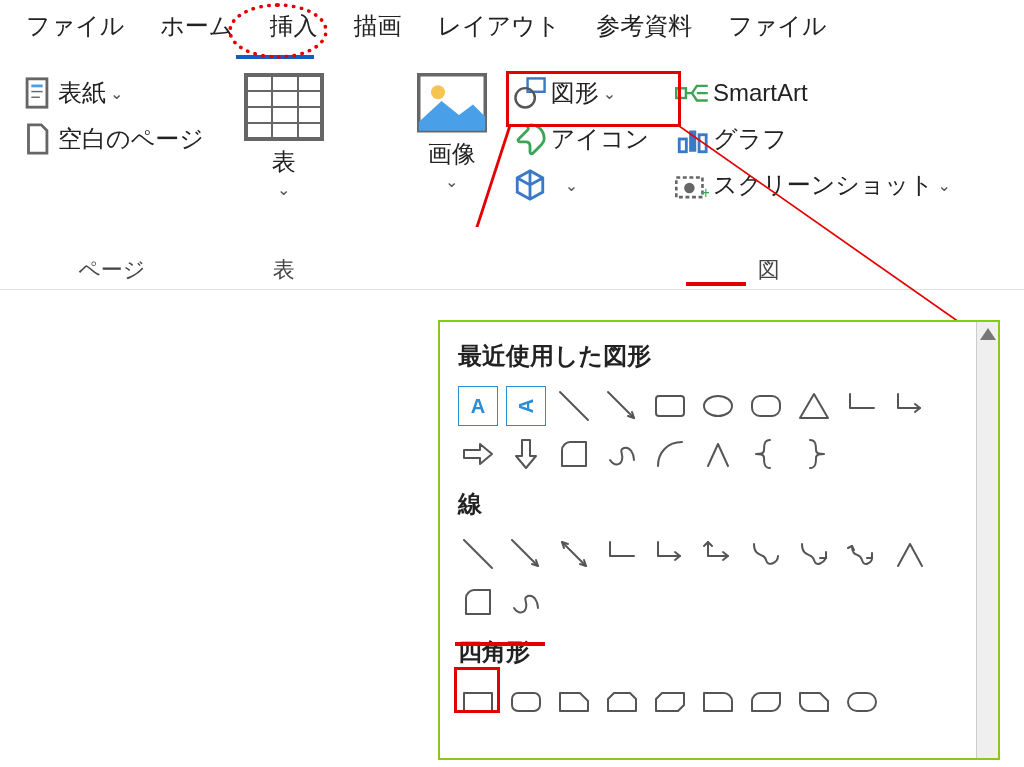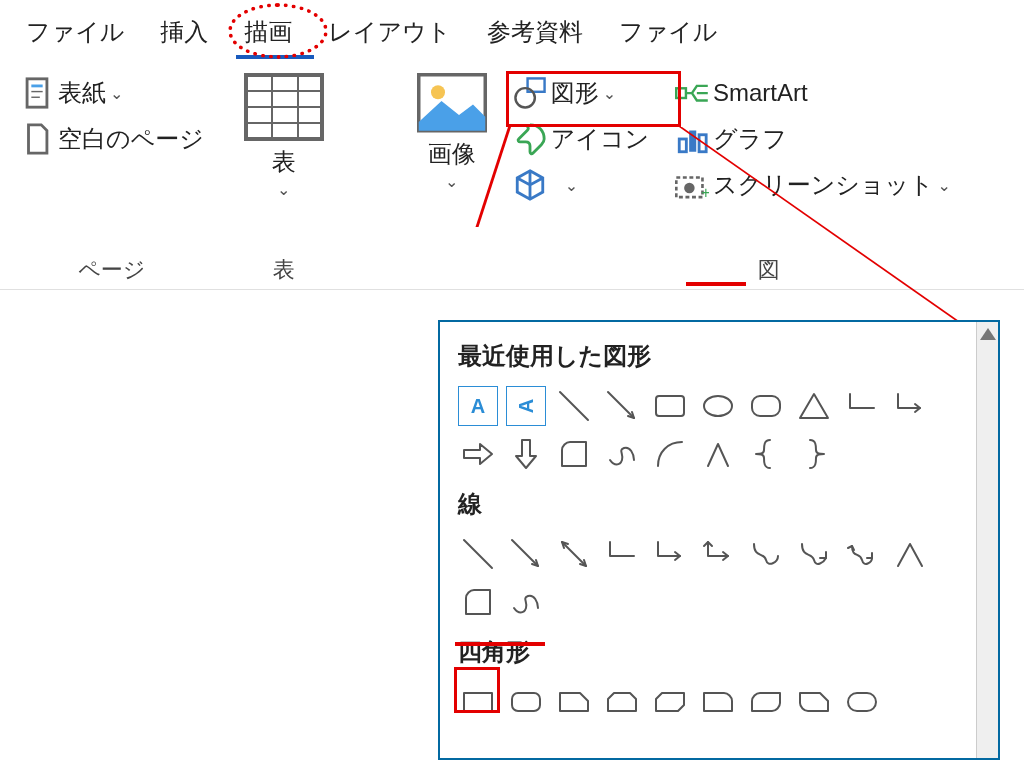--- a/index.html
+++ b/index.html
@@ -1,19 +1,19 @@
 <!DOCTYPE html>
 <html><head>
 <meta charset="utf-8">
 <style>
 * { box-sizing: border-box; margin: 0; padding: 0; font-family: "Yu Gothic UI", "Meiryo", sans-serif; }
 body { background: #fff; color: #222; width: 1024px; height: 767px; overflow: hidden; }
 
 
-#tabs { display: flex; align-items: center; height: 64px; padding: 0 8px; font-size: 24px; }
+#tabs { display: flex; height: 64px; padding: 0 8px; font-size: 24px; }
 .tab { padding: 10px 18px; cursor: pointer; white-space: nowrap; }
 .tab.active { position: relative; }
 #active-underline { position:absolute; left:236px; top:55px; width:78px; height:4px; background:#185abd; }
 #circle-highlight {
   position: absolute; left: 228px; top: 3px; width: 100px; height: 56px;
   border: 4px dotted #e30000; border-radius: 50%; pointer-events: none;
 }
 
 
 #ribbon { display: flex; height: 226px; border-bottom: 1px solid #e0e0e0; }
@@ -33,21 +33,21 @@
 
 #zu-underline { position:absolute; left:686px; top:282px; width:60px; height:4px; background:#e30000; pointer-events:none;}
 
 .leader { position:absolute; background:#e30000; pointer-events:none;}
 #leader-l { left:508px; top:127px; width:3px; height:100px; transform:skewX(-18deg); transform-origin:top;}
 #leader-r { left:679px; top:127px; width:3px; height:195px; transform:skewX(55deg); transform-origin:top;}
 
 
 #dropdown {
   position:absolute; left:438px; top:320px; width:562px; height:440px;
-  border:2px solid #0369a1; background:#fff; display:flex;
+  border:2px solid #84cc16; background:#fff; display:flex;
 }
 #dropdown-inner{ flex:1; padding:8px 12px 8px 18px; overflow:hidden;}
 #dropdown-scroll{ width:22px; background:#efefef; border-left:1px solid #ccc; position:relative;}
 #scroll-arrow{ position:absolute; top:6px; left:3px; width:0;height:0;border-left:8px solid transparent;border-right:8px solid transparent;border-bottom:12px solid #777;}
 
 .cat-title{ font-size:24px; font-weight:700; margin:10px 0 14px 0;}
 .shapes-row{ display:flex; flex-wrap:wrap; gap:8px 8px; margin-bottom:14px;}
 .shape{ width:40px; height:40px; display:flex; align-items:center; justify-content:center;}
 .shape svg{ width:36px; height:36px; stroke:#555; stroke-width:2; fill:none; stroke-linejoin:round; stroke-linecap:round;}
 .shape.txt{ border:1px solid #2b8dd6;}
@@ -55,20 +55,21 @@
 .rotA{ transform:rotate(-90deg);}
 
 #rect-under{ position:absolute; left:15px; top:320px; width:90px; height:4px; background:#e30000;}
 #rect-first-box{ position:absolute; left:14px; top:345px; width:46px; height:46px; border:3px solid #e30000;}
 </style>
 </head>
 <body>
 
 <div id="tabs">
   <div class="tab">ファイル</div>
+  <div class="tab">ホーム</div>
   <div class="tab active">挿入</div>
   <div class="tab">描画</div>
   <div class="tab">レイアウト</div>
   <div class="tab">参考資料</div>
   <div class="tab">ファイル</div>
 </div>
 <div id="active-underline"></div>
 <div id="circle-highlight"></div>
 
 <div id="ribbon">

